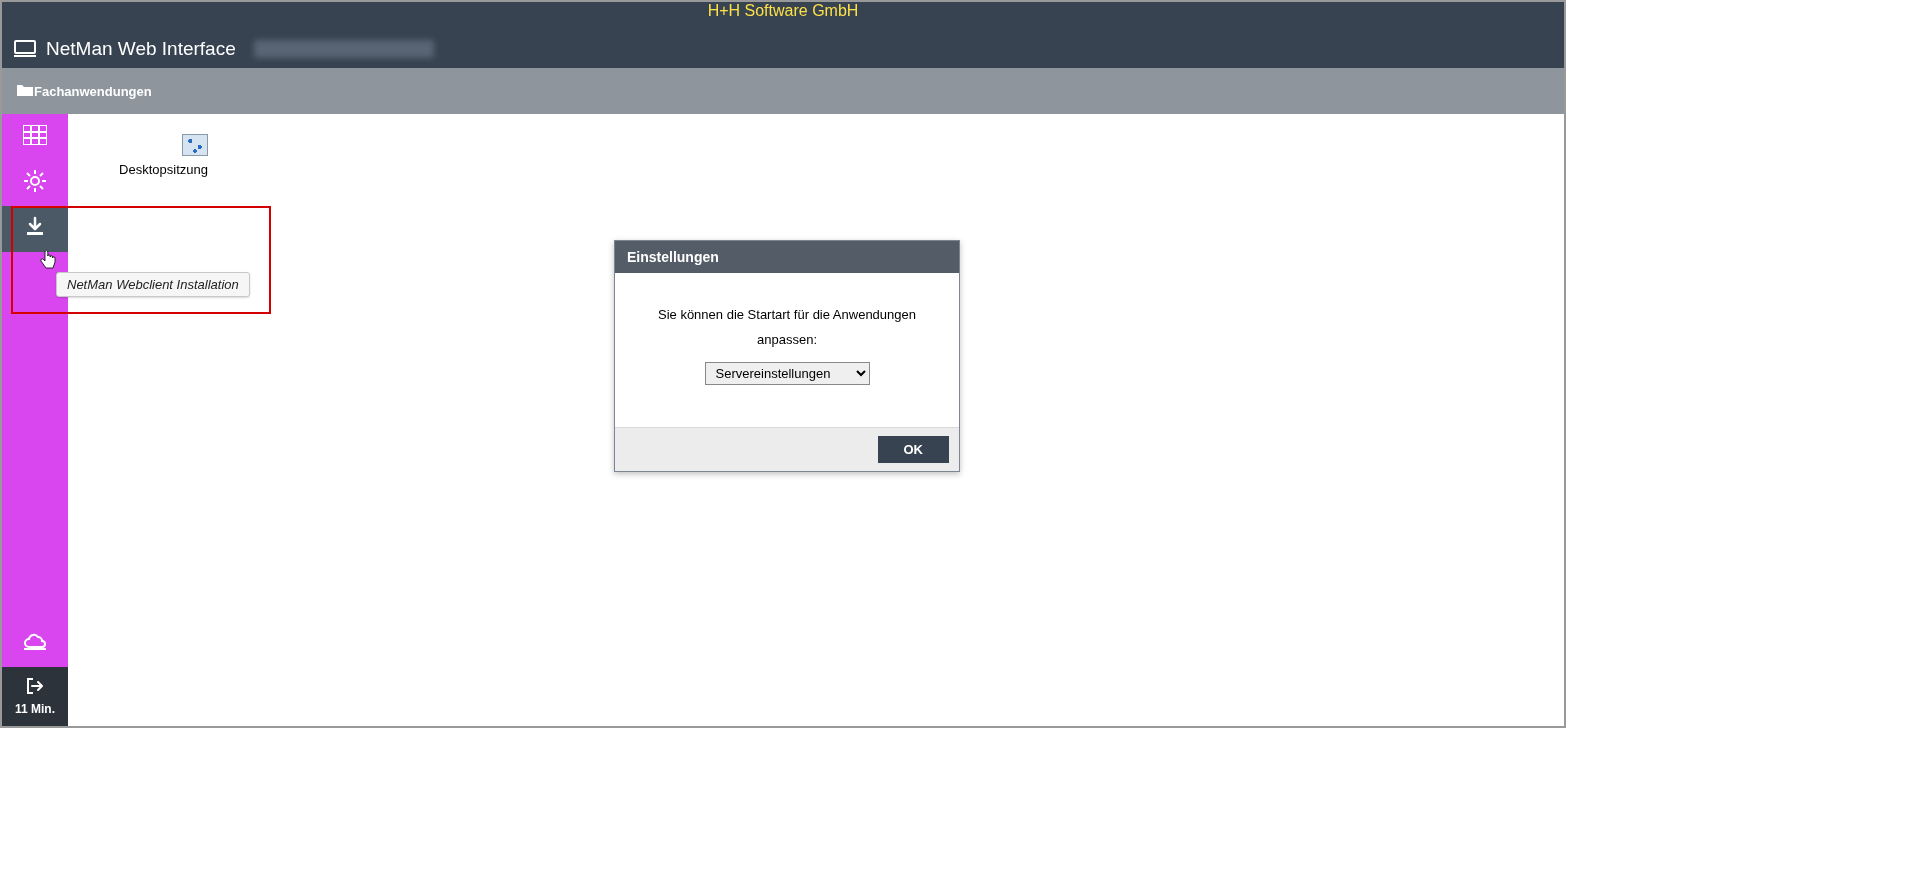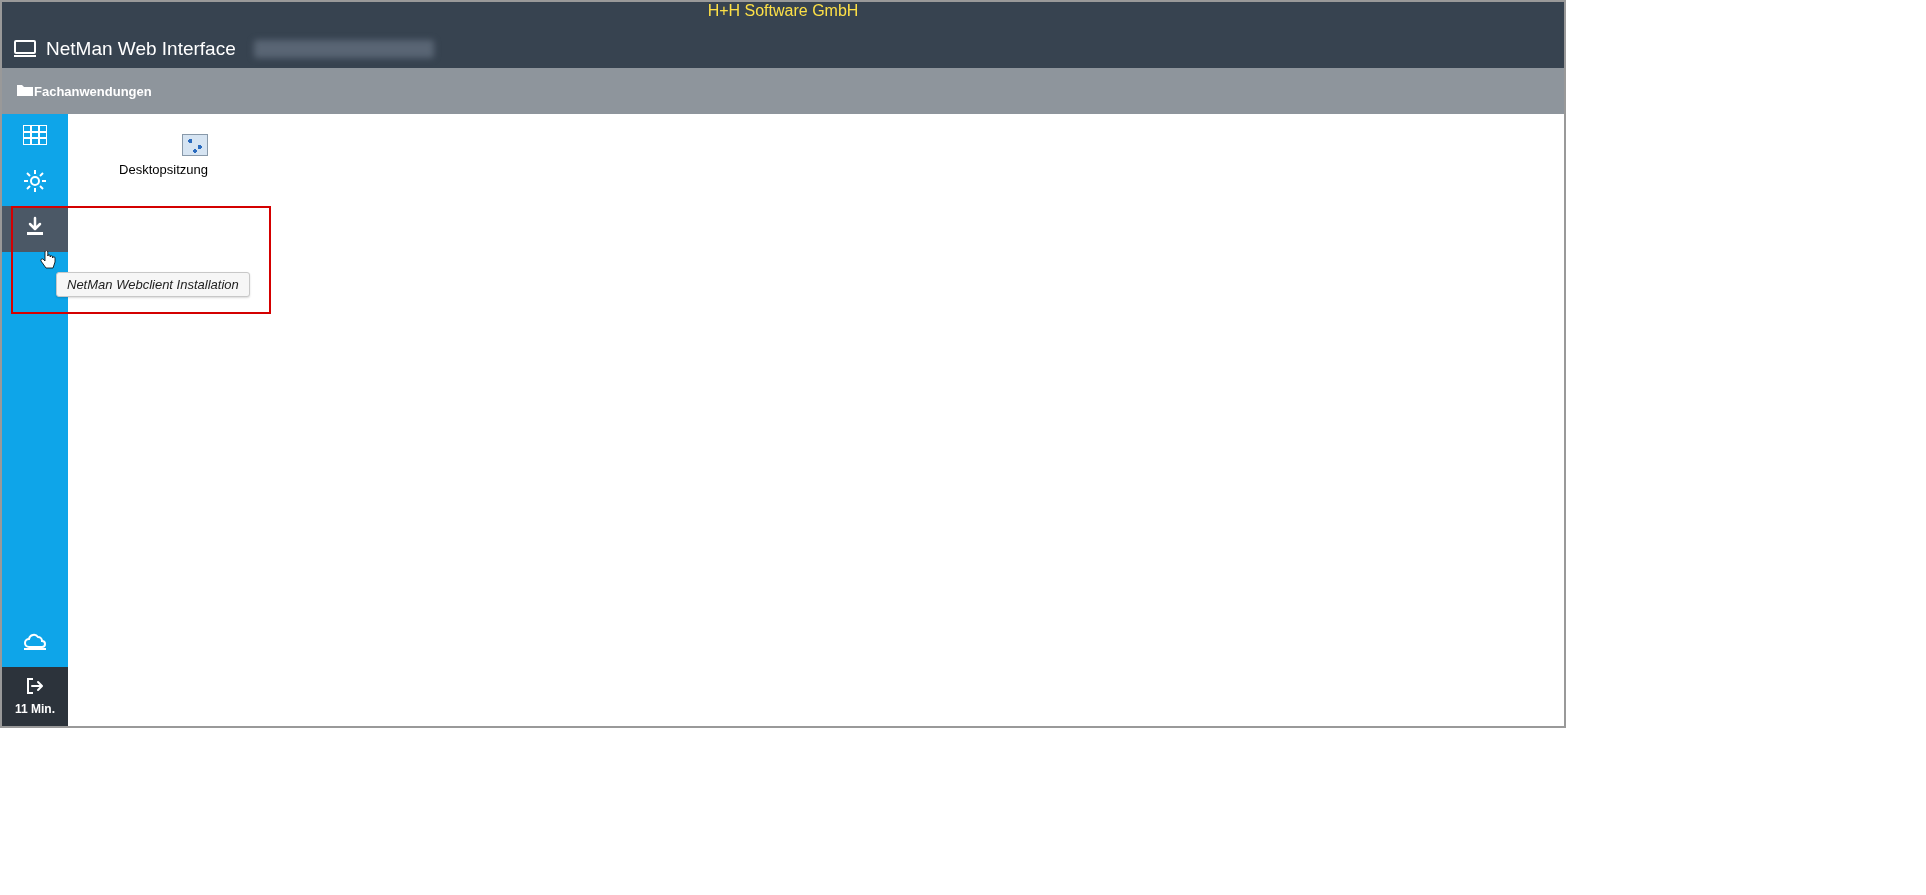--- a/index.html
+++ b/index.html
@@ -66,21 +66,21 @@
   .main {
     display: flex;
     width: 100%;
     height: calc(100% - 28px - 38px - 46px);
     position: relative;
   }
 
   
   .sidebar {
     width: 66px;
-    background: #0ea5e9;
+    background: #d946ef;
     display: flex;
     flex-direction: column;
     align-items: center;
     flex-shrink: 0;
     position: relative;
   }
   .sidebar-item {
     width: 100%;
     height: 46px;
     display: flex;
@@ -321,15 +321,28 @@
     <div class="cursor-pointer" style="left:38px; top:249px;">
       <svg width="16" height="20" viewBox="0 0 16 20">
         <path d="M5 1 v9 l-2 -2 a1.5 1.5 0 0 0 -2 2 l5 7 h7 l2 -6 v-4 a1.2 1.2 0 0 0 -2.4 0 v-1 a1.2 1.2 0 0 0 -2.4 0 v-1 a1.2 1.2 0 0 0 -2.4 0 V1 a1.4 1.4 0 0 0 -2.8 0 Z" fill="#fff" stroke="#000" stroke-width="0.8"></path>
       </svg>
     </div>
 
     <div class="tooltip" style="left:54px; top:270px;">
       <span>NetMan Webclient Installation</span>
     </div>
 
+    <div class="dialog" style="left:612px; top:238px;">
+      <div class="dialog-header">Einstellungen</div>
+      <div class="dialog-body">
+        <div>Sie können die Startart für die Anwendungen</div>
+        <div>anpassen:</div>
+        <select>
+          <option>Servereinstellungen</option>
+        </select>
+      </div>
+      <div class="dialog-footer">
+        <button>OK</button>
+      </div>
+    </div>
 
   </div>
 </div>
 
 </body></html>

